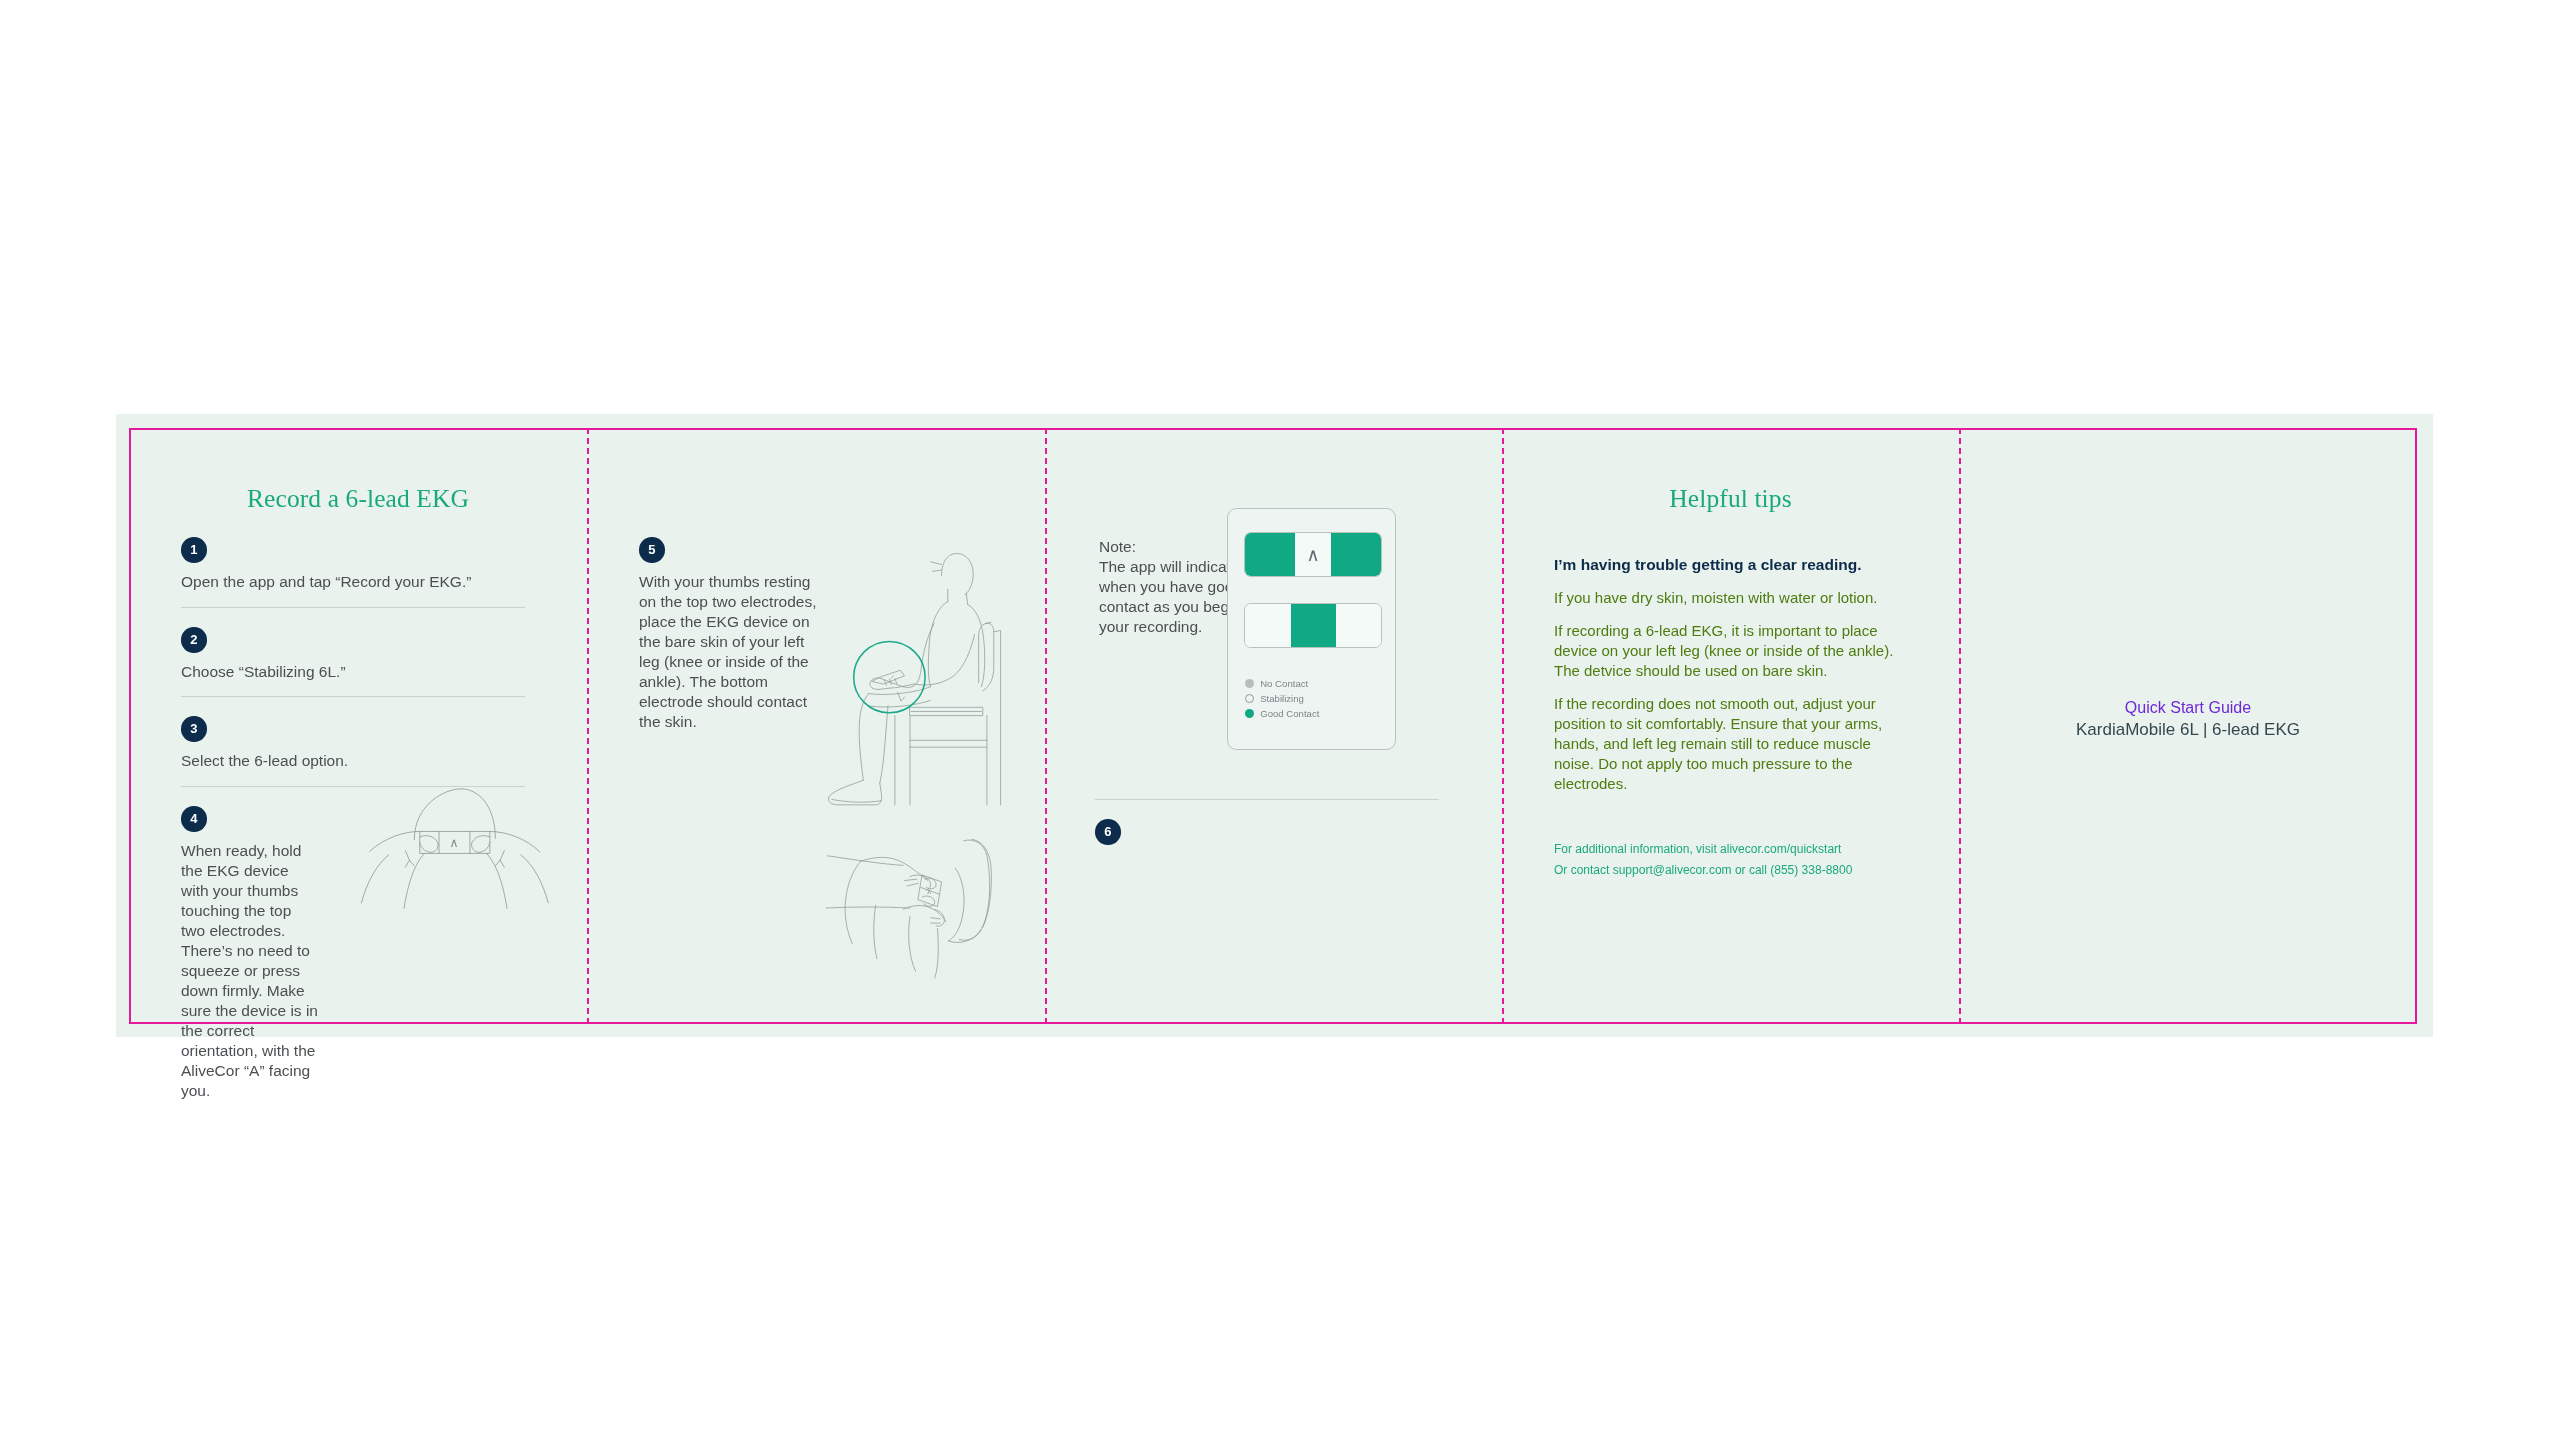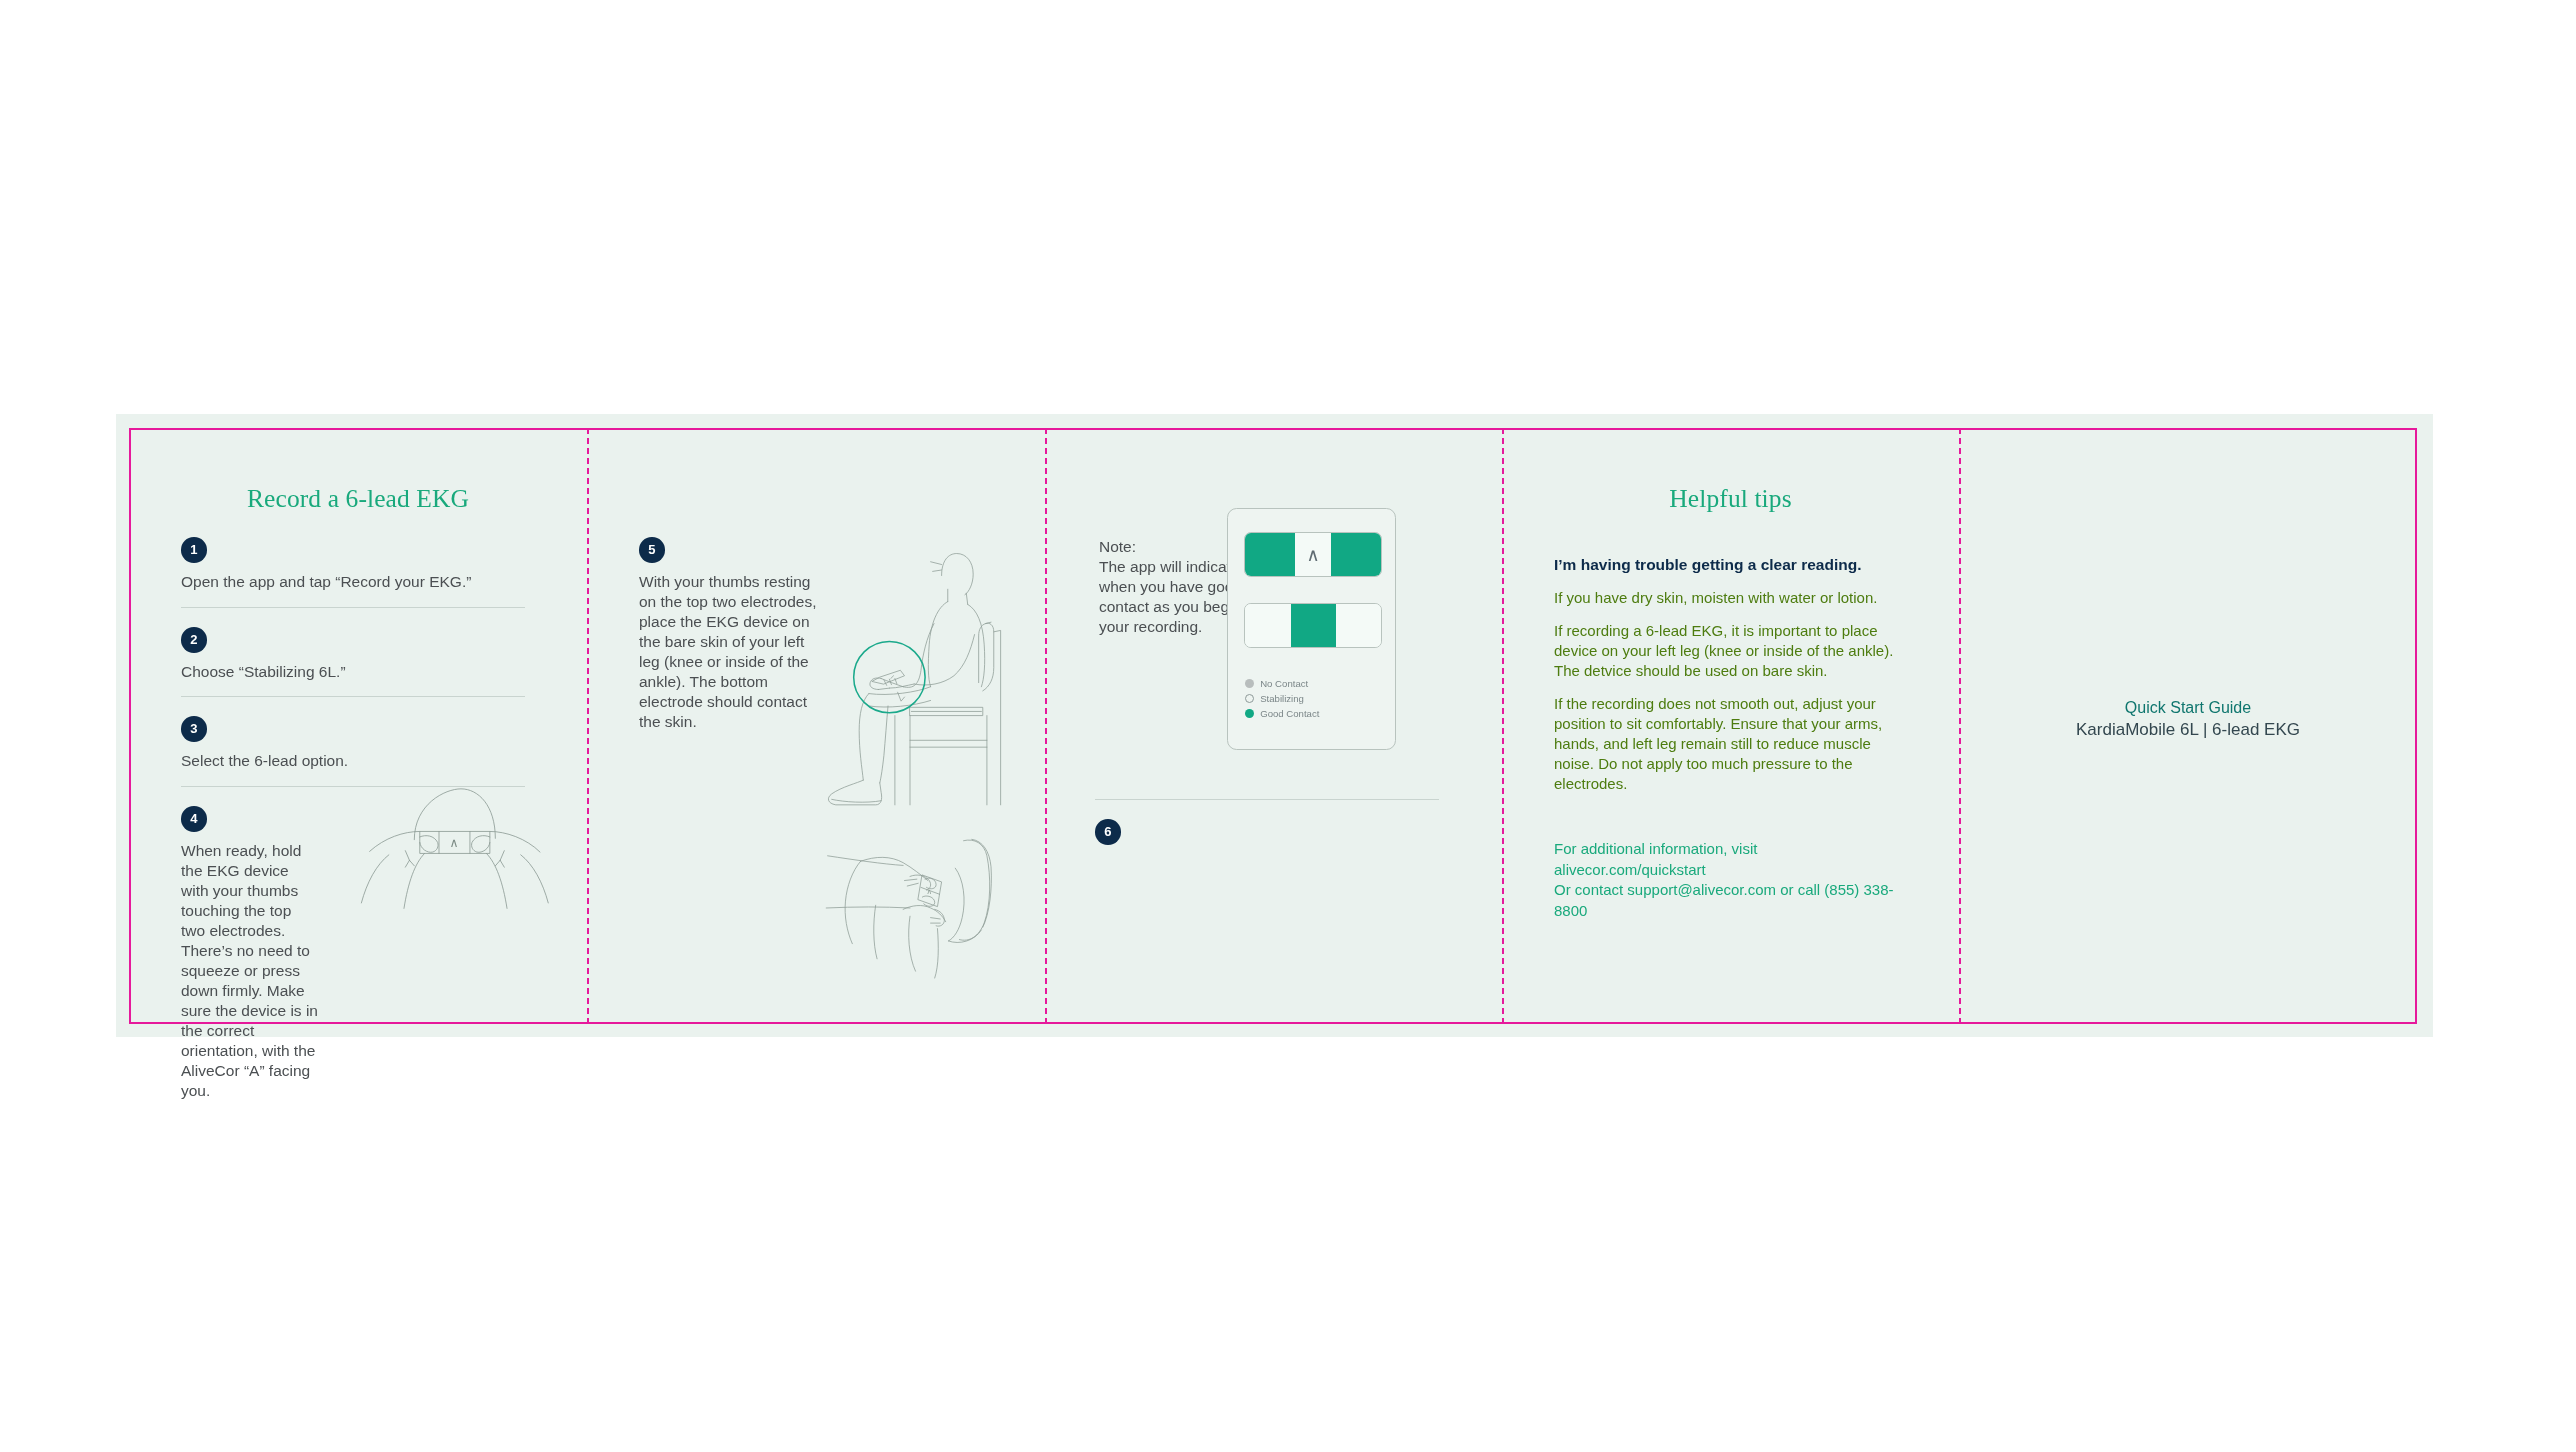--- a/index.html
+++ b/index.html
@@ -55,25 +55,25 @@
   }
 
   
   .tip-h{
     color:#0d2b4a;font-weight:bold;font-size:15.5px;line-height:20px;
   }
   .tip-p{
     color:#4d7c0f;font-size:15px;line-height:20px;
   }
   .tip-link{
-    color:#19a97c;font-size:15px;line-height:20.6px;
-  }
-
-  
-  .cover-sub{color:#0f766e;font-size:16px;text-align:center;line-height:20.6px;}
+    color:#19a97c;font-size:12px;line-height:20.6px;
+  }
+
+  
+  .cover-sub{color:#6d28d9;font-size:16px;text-align:center;line-height:20.6px;}
   .cover-main{color:#33474f;font-size:17px;text-align:center;line-height:22px;white-space:nowrap;}
 
   
   #phone{
     position:absolute;
     border:1.4px solid #b8c3be;border-radius:9.6px;background:#eef4f1;
     box-sizing:border-box;
   }
   .lead-row{
     position:absolute;border:1.4px solid #b8c3be;border-radius:6.9px;

